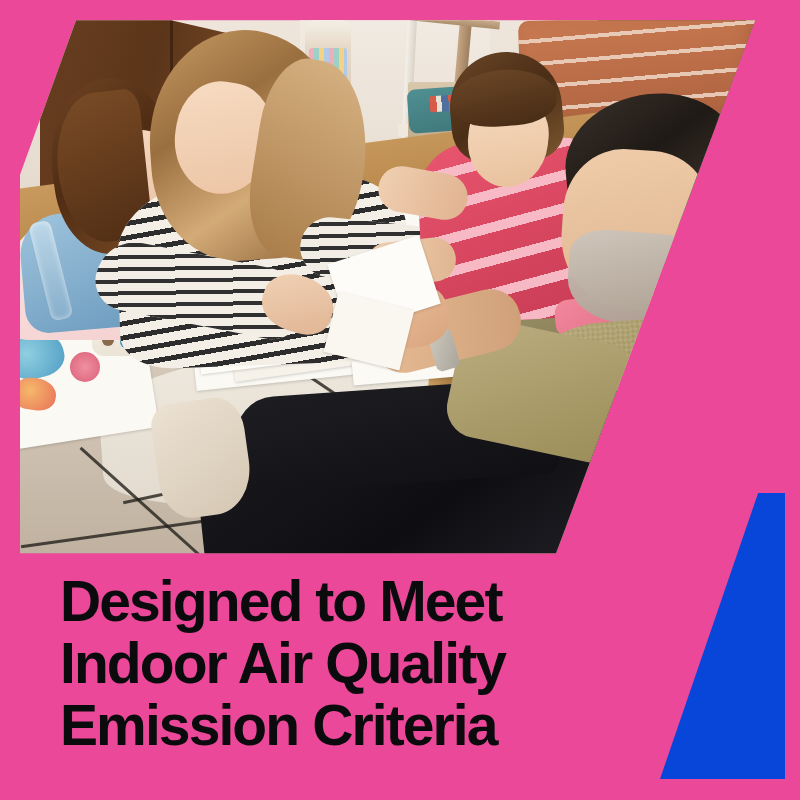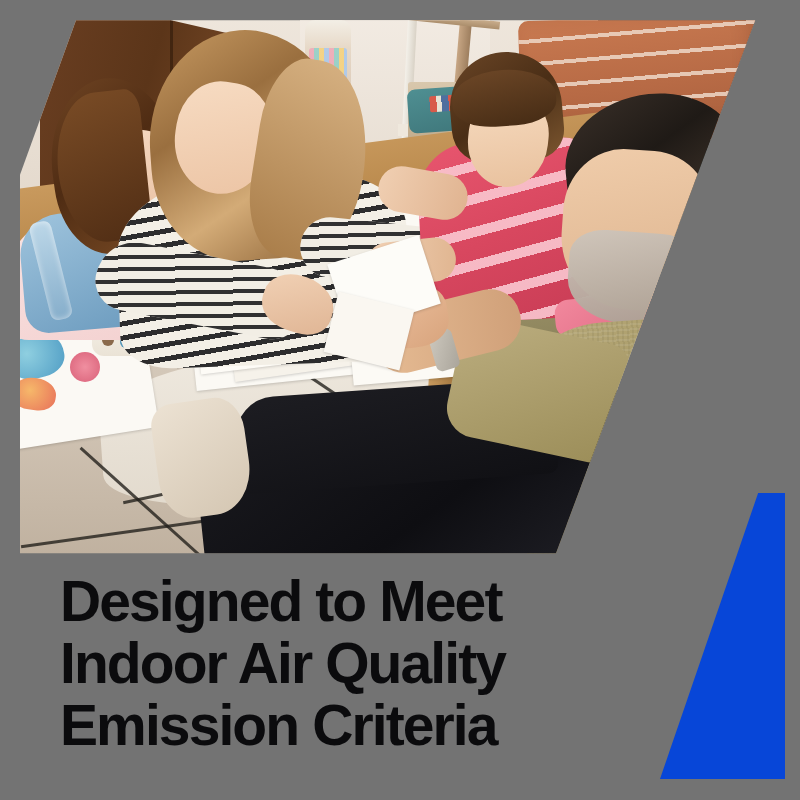--- a/index.html
+++ b/index.html
@@ -3,21 +3,21 @@
 <meta charset="utf-8">
 <style>
   * { margin:0; padding:0; box-sizing:border-box; }
   html,body { width:800px; height:800px; }
   body {
     background:#ffffff;
     font-family:"Liberation Sans", sans-serif;
     overflow:hidden;
     position:relative;
   }
-  #stage { position:absolute; inset:0; width:800px; height:800px; background:#737373; }
+  #stage { position:absolute; inset:0; width:800px; height:800px; background:#ec4899; }
 
   
   .photo-card {
     position:absolute;
     left:0; top:0; width:800px; height:575px;
     -webkit-clip-path: polygon(9.5% 3.5%, 94.4% 3.5%, 69.5% 96.2%, 2.5% 96.2%, 2.5% 30.4%);
     clip-path: polygon(9.5% 3.5%, 94.4% 3.5%, 69.5% 96.2%, 2.5% 96.2%, 2.5% 30.4%);
     overflow:hidden;
   }
   .scene { position:absolute; inset:0; }

